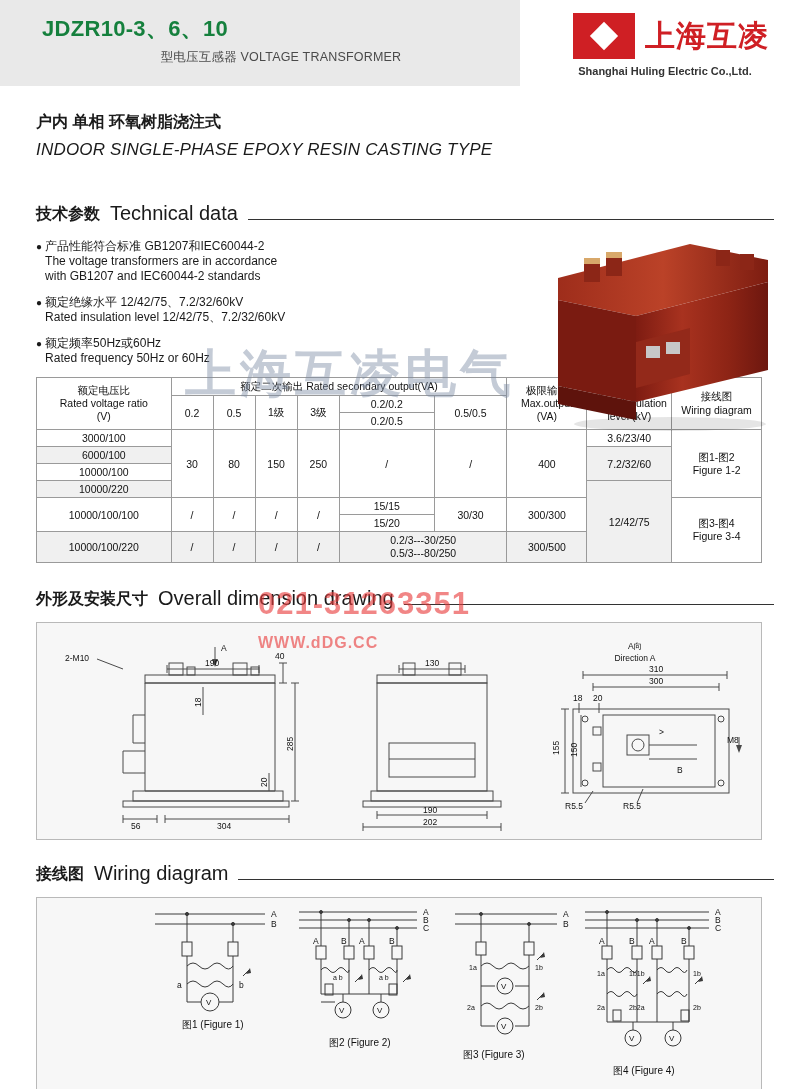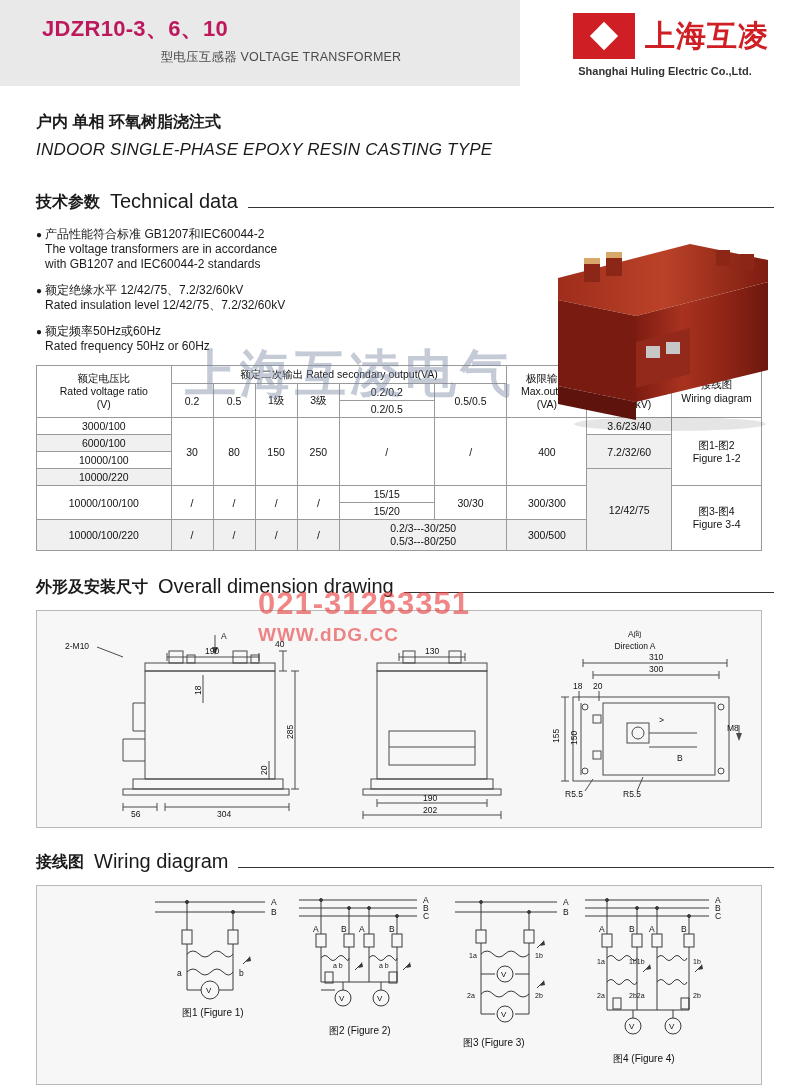--- a/index.html
+++ b/index.html
@@ -18,21 +18,21 @@
     height: 86px;
     background: #e9e9e9;
     display: flex;
     align-items: stretch;
   }
   .header-left {
     padding: 14px 0 0 42px;
     flex: 1;
   }
   .hl-title {
-    font-size: 22px; font-weight: bold; color: #be185d; letter-spacing: .3px;
+    font-size: 22px; font-weight: bold; color: #15803d; letter-spacing: .3px;
   }
   .hl-sub {
     font-size: 12.5px; color: #4a4a4a; margin-top: 5px; letter-spacing: .2px; text-align: center;
   }
   .header-right {
     width: 290px;
     background: #ffffff;
     margin: 0 0 0 0;
     display: flex; flex-direction: column; align-items: center;
     justify-content: center;
@@ -51,21 +51,21 @@
     font-family: "DejaVu Sans", sans-serif;
   }
   .logo-en {
     font-size: 11px; color: #333; margin-top: 6px; font-weight: bold;
   }
   
   .content { padding: 0 36px; position: relative; }
   .sec-title-cn { font-size: 16px; font-weight: bold; margin-top: 26px; }
   .sec-title-en { font-size: 17px; margin-top: 7px; letter-spacing: .2px; font-style: italic; }
   .tech-head {
-    display:flex; align-items:flex-end; gap:10px; margin-top: 30px;
+    display:flex; align-items:flex-end; gap:10px; margin-top: 42px;
   }
   .tech-head .cn { font-size: 16px; font-weight:bold; }
   .tech-head .en { font-size: 20px; }
   .tech-rule { border-bottom: 1px solid #333; flex:1; margin-bottom:5px; }
 
   .bullets { margin-top: 14px; }
   .bullet { display:flex; margin-bottom: 11px; }
   .bullet .dot { font-size: 10px; line-height: 15px; margin-right: 3px; }
   .bullet .txt { font-size: 12px; line-height: 15px; }
   .bullet .txt .l1 { }
@@ -93,21 +93,21 @@
     font-size: 51px; color: rgba(125,140,165,.45); font-weight: bold;
     letter-spacing: 4px; pointer-events:none;
     font-family: "DejaVu Sans", sans-serif;
   }
   .wm-red {
     position:absolute; left: 258px; top: 586px;
     color: rgba(233,60,60,.62); font-weight: bold; pointer-events:none;
     font-family: "Liberation Sans", sans-serif;
   }
   .wm-red .l1 { font-size: 31px; letter-spacing: 1px; }
-  .wm-red .l2 { font-size: 19px; letter-spacing: 1px; margin-top: 2px; }
+  .wm-red .l2 { font-size: 16px; letter-spacing: 1px; margin-top: 12px; }
 
   
   .panel {
     border: 1px solid #b9b9b9; background: #f7f7f7;
     margin-top: 12px; position: relative;
   }
   .dim-panel { height: 218px; width: 726px; }
   .wd-panel { height: 200px; width: 726px; }
   svg { display:block; }
 </style>

